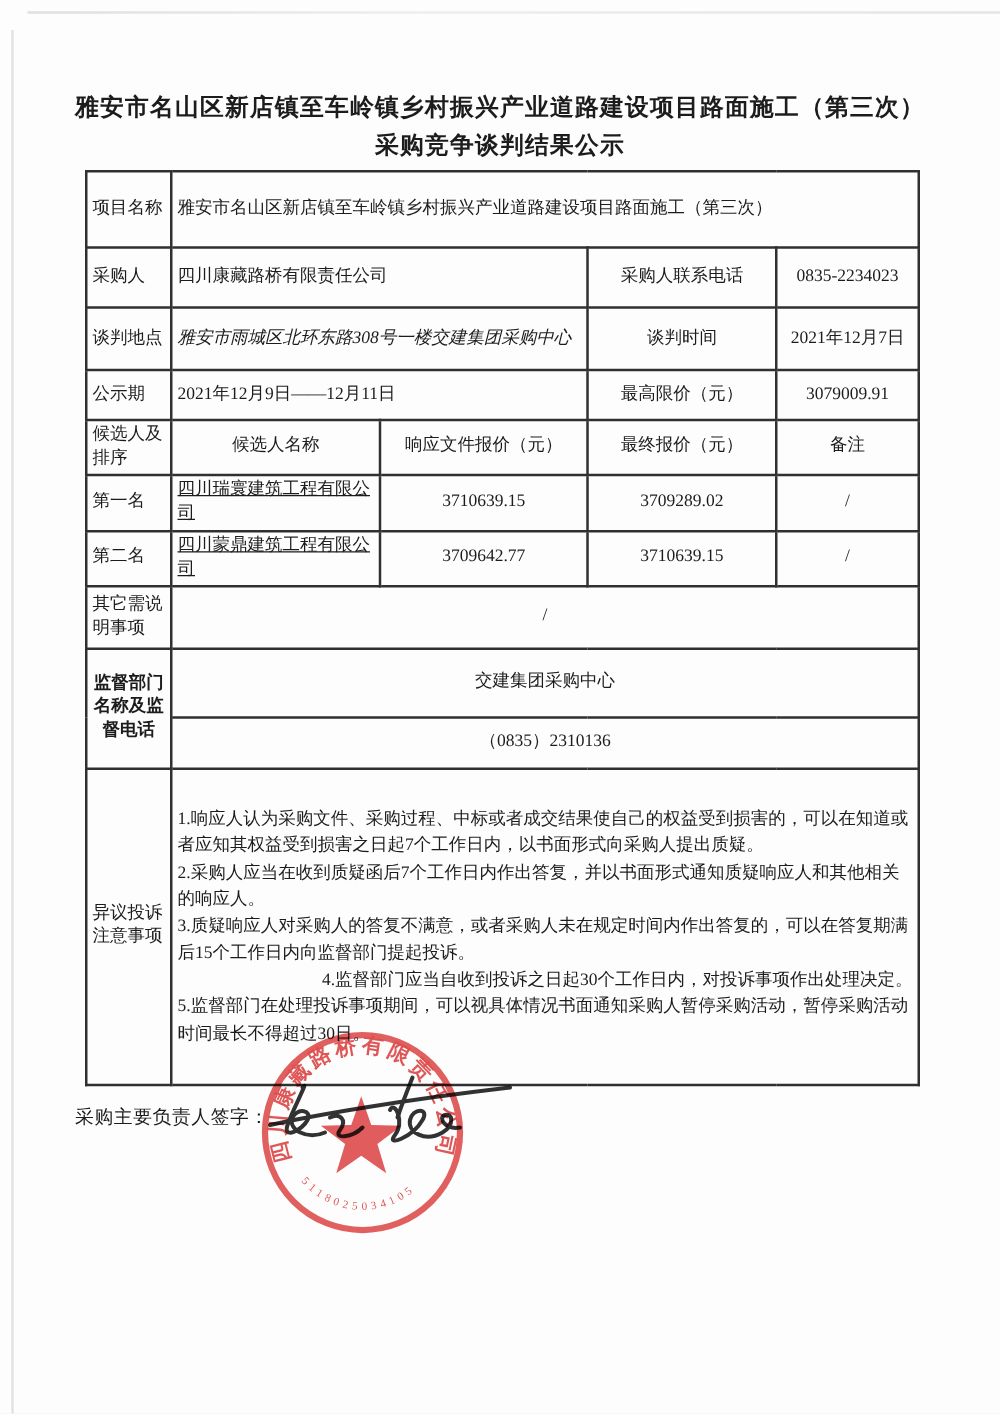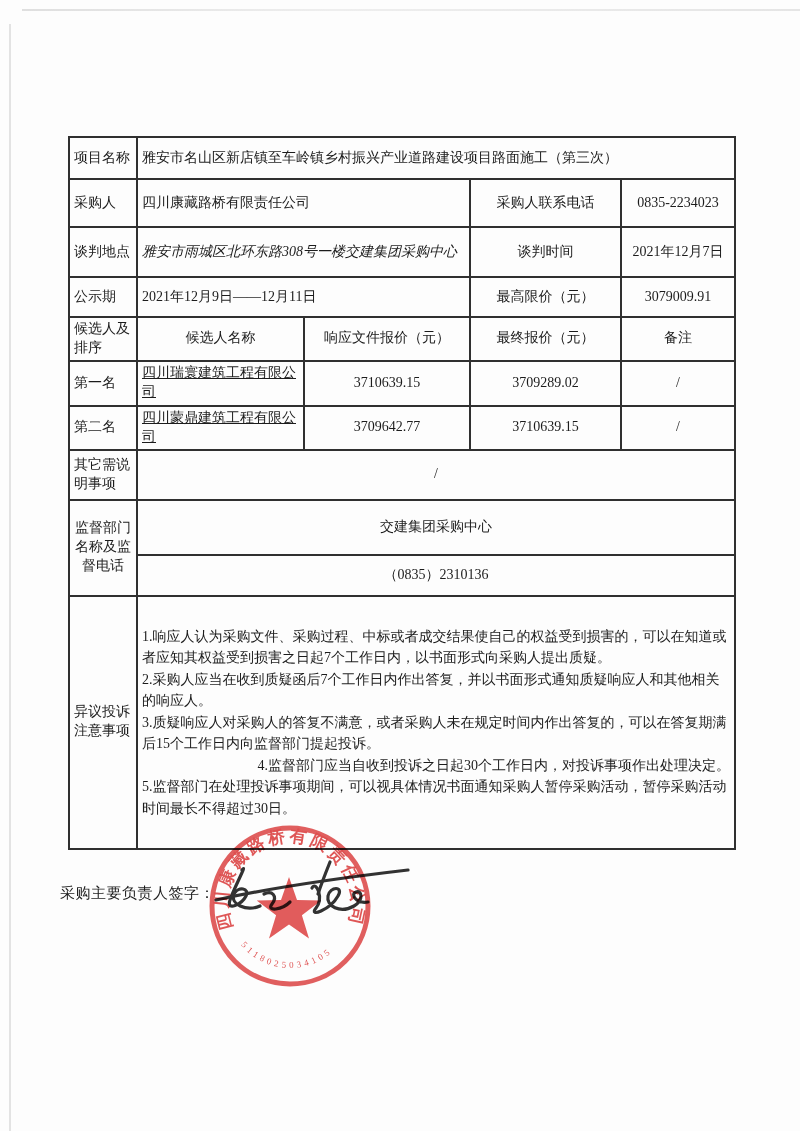--- a/index.html
+++ b/index.html
@@ -23,42 +23,43 @@
     position:absolute;left:68px;top:136px;width:666px;
     border-collapse:collapse;table-layout:fixed;
     font-size:14px;
   }
   table.doc td{
     border:2px solid #303030;vertical-align:middle;
     padding:2px 4px;line-height:1.35;word-break:break-all;
   }
   td.lab{padding:2px 3px 2px 5px;}
   td.cen{text-align:center;}
-  td.labc{text-align:center;padding:2px 2px;}
+  td.labc{text-align:center;padding:2px 2px;font-weight:bold;}
   td.name-cell{padding:2px 14px 2px 5px;text-decoration:underline;}
   td.addr-cell{padding:2px 20px 2px 5px;font-style:italic;}
-  .r1{height:42px}.r2{height:48px}.r3{height:50px}.r4{height:40px}
+  .r1{height:61px}.r2{height:48px}.r3{height:50px}.r4{height:40px}
   .r5{height:43px}.r6{height:45px}.r7{height:44px}.r8{height:50px}
   .r9a{height:55px}.r9b{height:41px}.r10{height:253px}
   td.notes-cell{padding:4px 10px 4px 6px;}
   .notes{display:flex;flex-direction:column;justify-content:center;height:100%;align-items:flex-end;}
   .notes div{line-height:21.5px;}
 
   .sign-label{position:absolute;left:60px;top:884px;font-size:15px;letter-spacing:.5px;}
 
   .seal{position:absolute;left:200px;top:814px;mix-blend-mode:multiply;opacity:.92;}
   .signature{position:absolute;left:212px;top:852px;mix-blend-mode:multiply;}
 </style>
 </head>
 <body>
 
 <div class="page">
   <div class="edge-top"></div>
   <div class="edge-left"></div>
 
+  <h1 class="title">雅安市名山区新店镇至车岭镇乡村振兴产业道路建设项目路面施工（第三次）采购竞争谈判结果公示</h1>
 
   <table class="doc">
     <colgroup>
       <col style="width:68px">
         <col style="width:167px">
         <col style="width:166px">
       <col style="width:151px">
         <col style="width:114px">
     </colgroup>
     <tbody>

